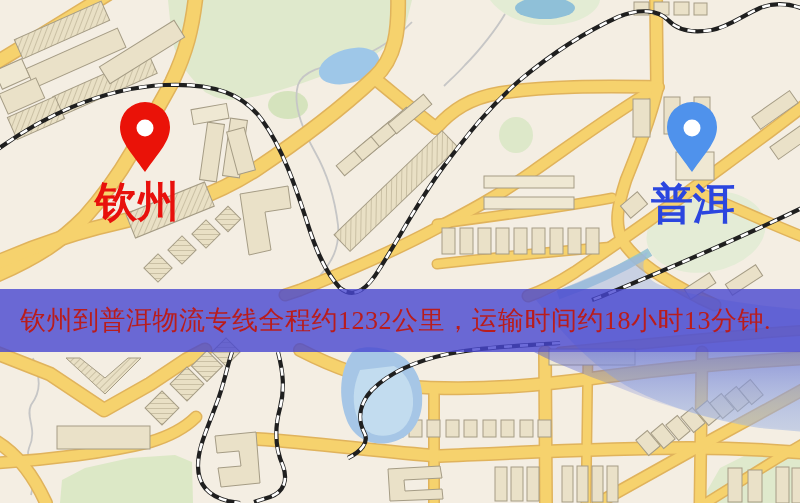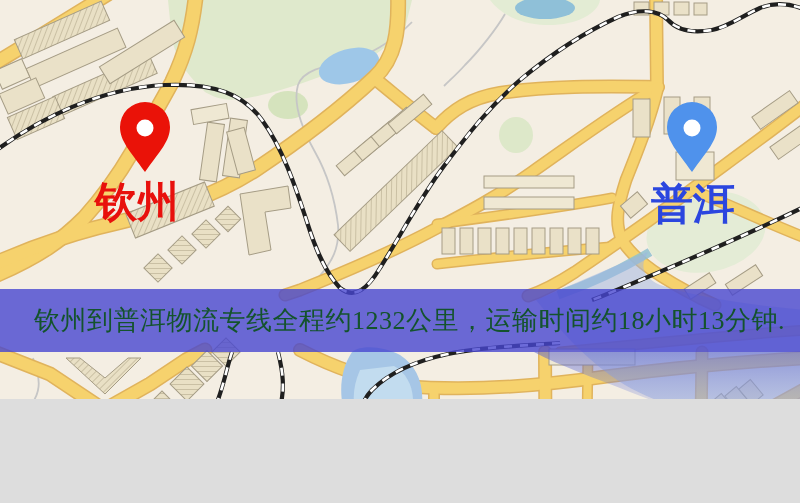--- a/index.html
+++ b/index.html
@@ -1,29 +1,29 @@
 <!DOCTYPE html>
 <html><head>
 <meta charset="utf-8">
 <style>
   html,body{margin:0;padding:0;background:#ddd;}
-  .screen{position:relative;width:800px;height:399px;overflow:hidden;
+  .screen{position:relative;width:800px;height:503px;overflow:hidden;
           font-family:"Liberation Serif","DejaVu Serif",serif;}
   .screen svg{position:absolute;left:0;top:0;}
   .bld{fill:#eae1c8;stroke:#a59c85;stroke-width:1;}
   .bld2{fill:#efe8d3;stroke:#a59c85;stroke-width:1;}
   .hatch{fill:url(#hat);stroke:#a59c85;stroke-width:1;}
   .rcase{fill:none;stroke:#e0b35c;stroke-linecap:round;stroke-linejoin:round;}
   .rfill{fill:none;stroke:#f6d26d;stroke-linecap:round;stroke-linejoin:round;}
   .railb{fill:none;stroke:#1f1f1f;stroke-width:4.2;}
   .raild{fill:none;stroke:#ffffff;stroke-width:2.6;stroke-dasharray:8 8;}
   .stream{fill:none;stroke:#c6c6c6;stroke-width:1.8;}
   .banner{position:absolute;left:0;top:289px;width:800px;height:63px;
-          background:rgba(71,70,208,0.80);color:#14532d;display:flex;align-items:center;
-          font-size:26px;letter-spacing:0.5px;padding-left:34px;box-sizing:border-box;
+          background:rgba(71,70,208,0.80);color:#b91c1c;display:flex;align-items:center;
+          font-size:26px;letter-spacing:0.5px;padding-left:20px;box-sizing:border-box;
           white-space:nowrap;}
 </style>
 </head>
 <body>
 
 <div class="screen">
 <svg width="800" height="503" viewBox="0 0 800 503">
   <defs>
     <pattern id="hat" width="5" height="5" patternTransform="rotate(45)" patternUnits="userSpaceOnUse">
       <rect width="5" height="5" fill="#e9e0c5"></rect>

